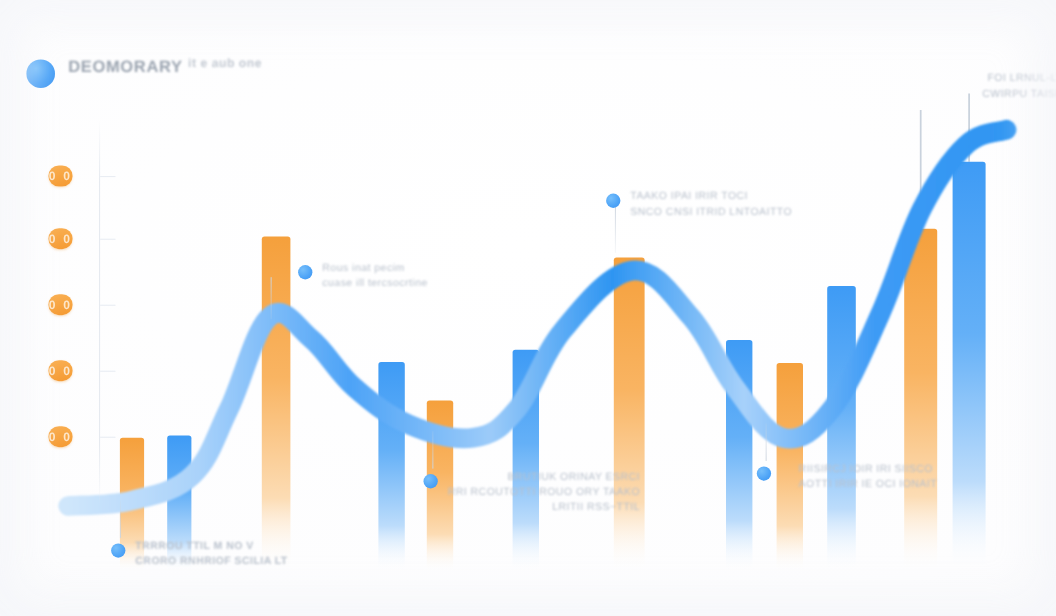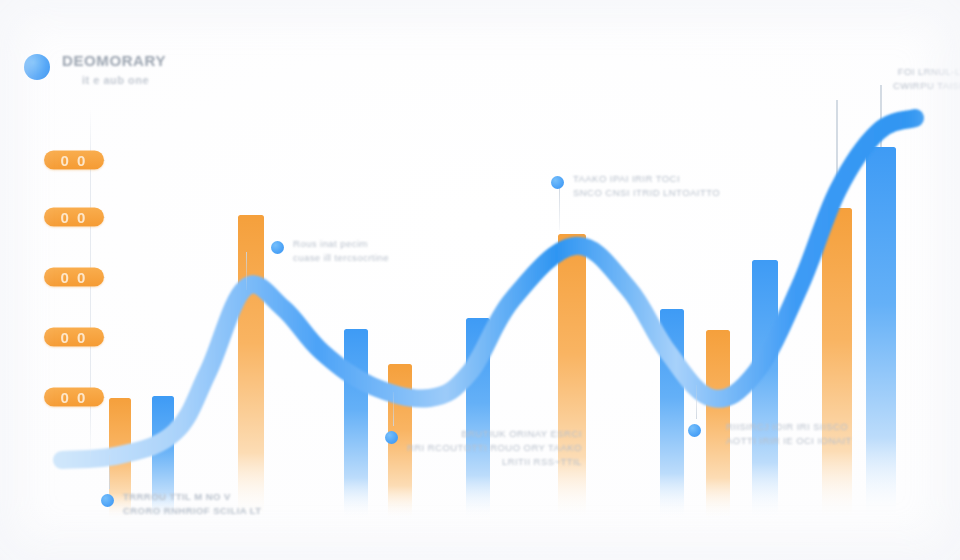--- a/index.html
+++ b/index.html
@@ -26,55 +26,54 @@
   
   .legend{
     position:absolute;left:24px;top:52px;
     display:flex;align-items:flex-start;gap:12px;
   }
   .legend-dot{
     width:26px;height:26px;border-radius:50%;
     background:radial-gradient(circle at 35% 32%, #74bdfb 0%, #4da3f7 55%, #3d94f0 100%);
     flex:0 0 auto;margin-top:2px;
   }
-  .legend-txt{display:flex;flex-direction:column;gap:5px;}
+  .legend-txt{display:flex;flex-direction:row;gap:5px;}
   .legend-title{
     font-size:15px;font-weight:700;letter-spacing:.6px;
     color:#9ba4b0;
     filter:blur(.85px);
     white-space:nowrap;
   }
   .legend-sub{
     font-size:11px;font-weight:700;letter-spacing:.5px;
     color:#c3c9d2;
     filter:blur(.9px);
     white-space:nowrap;
-    margin-left:20px;
   }
 
   
   .axis-line{
     position:absolute;left:90px;top:108px;
     width:1px;height:352px;
     background:linear-gradient(to bottom, rgba(226,231,238,0) 0%, #e6eaf0 16%, #e6eaf0 84%, rgba(226,231,238,0) 100%);
   }
   .tick{
     position:absolute;left:91px;width:14px;height:1px;
     background:#e9edf3;
   }
 
   
   .ybadge{
     position:absolute;left:44px;
     transform:translateY(-50%);
-    width:60px;height:19px;border-radius:10px;
+    width:22px;height:19px;border-radius:10px;
     background:linear-gradient(180deg,#f9ad4e 0%,#f59b33 100%);
     box-shadow:0 1px 2px rgba(232,150,48,.28);
     display:flex;align-items:center;justify-content:center;
-    font-size:15px;font-weight:700;letter-spacing:2px;
+    font-size:11px;font-weight:700;letter-spacing:2px;
     color:#fde6c9;
     filter:blur(.7px);
   }
 
   
   #plot{position:absolute;left:0;top:0;width:960px;height:560px;}
 
   
   .anno{position:absolute;display:flex;align-items:flex-start;gap:9px;}
   .anno.right-align{flex-direction:row-reverse;text-align:right;}

